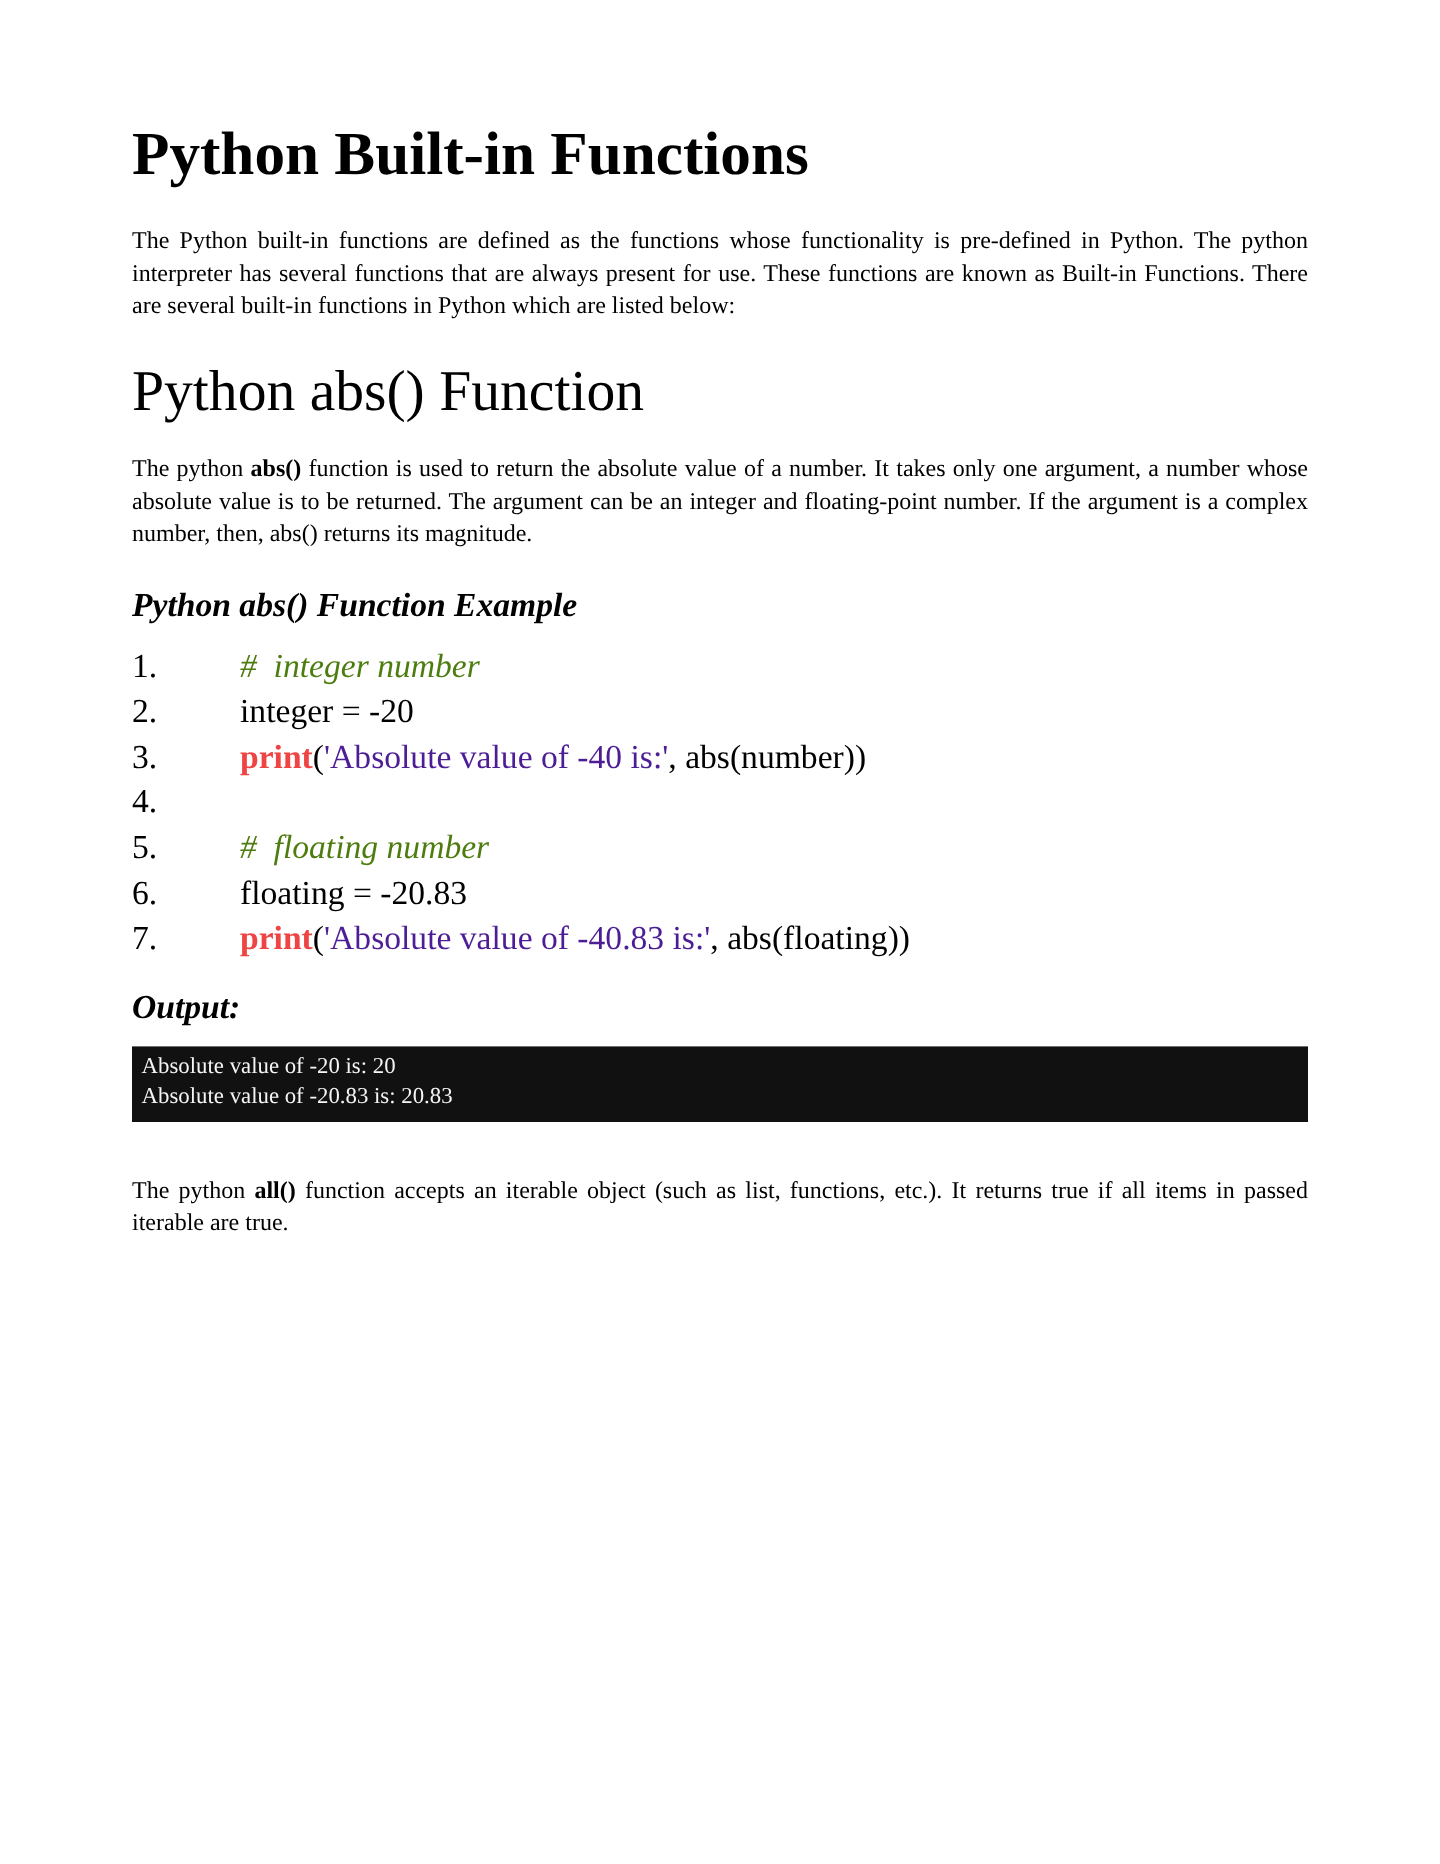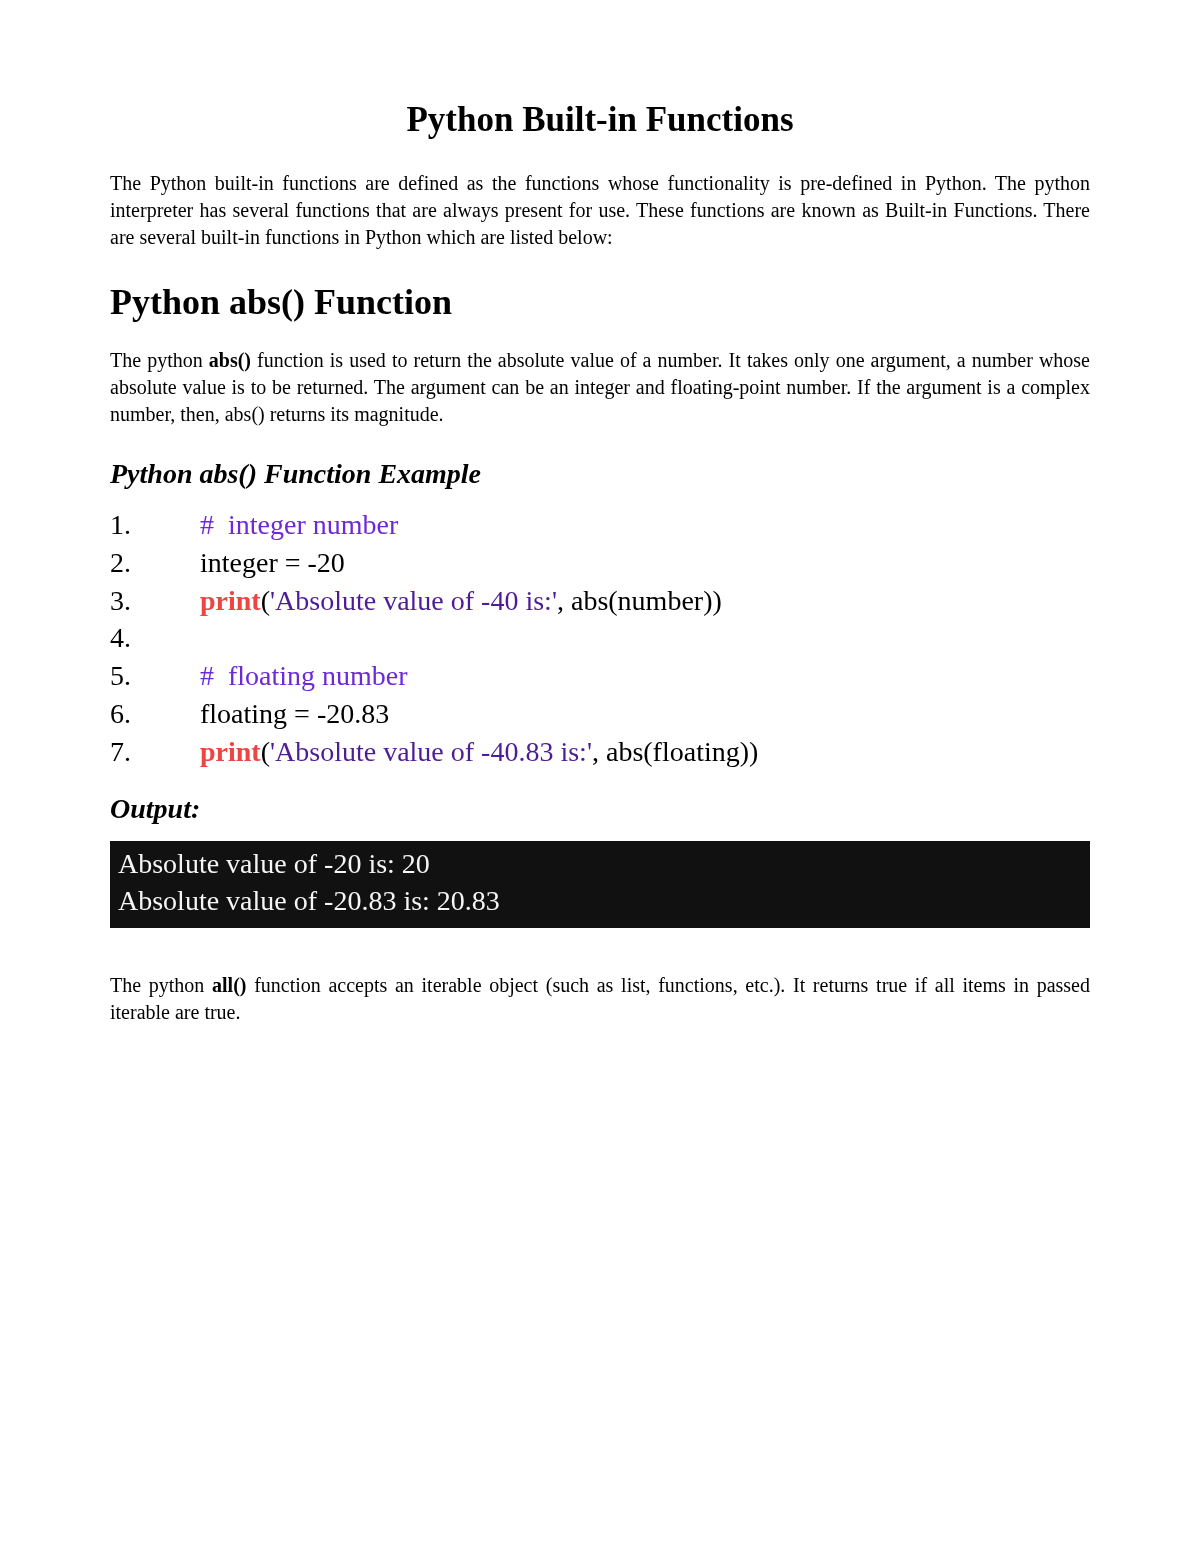--- a/index.html
+++ b/index.html
@@ -10,34 +10,34 @@
     color: #000;
   }
   .page {
     width: 1200px;
     min-height: 1553px;
     box-sizing: border-box;
     padding: 100px 110px 80px 110px;
     background: #fff;
   }
   h1.title {
-    font-size: 35px;
+    font-size: 51px;
     font-weight: bold;
-    text-align: center;
+    text-align: left;
     margin: 0 0 30px 0;
   }
   p.body {
     font-size: 20px;
     line-height: 1.35;
     margin: 0 0 30px 0;
     text-align: justify;
   }
   h2.section {
-    font-size: 36px;
-    font-weight: bold;
+    font-size: 48px;
+    font-weight: normal;
     margin: 18px 0 24px 0;
   }
   h3.subhead {
     font-size: 28px;
     font-weight: bold;
     margin: 8px 0 16px 0;
     font-style: italic;
   }
   .bold { font-weight: bold; }
   .code-list {
@@ -47,27 +47,27 @@
   }
   .code-line {
     display: flex;
     align-items: baseline;
   }
   .lineno {
     width: 90px;
     flex-shrink: 0;
   }
   .code-text { white-space: pre; }
-  .comment { color: #6d28d9; }
+  .comment { color: #4d7c0f; font-style: italic; }
   .keyword { color: #ef4444; font-weight: bold; }
   .string  { color: #4c1d95; }
   .output-box {
     background: #111111;
     color: #f5f5f5;
-    font-size: 28px;
+    font-size: 19px;
     line-height: 1.35;
     padding: 4px 8px 8px 8px;
     margin: 0 0 44px 0;
     white-space: pre-line;
   }
 </style>
 </head>
 <body>
 
 <div class="page">

